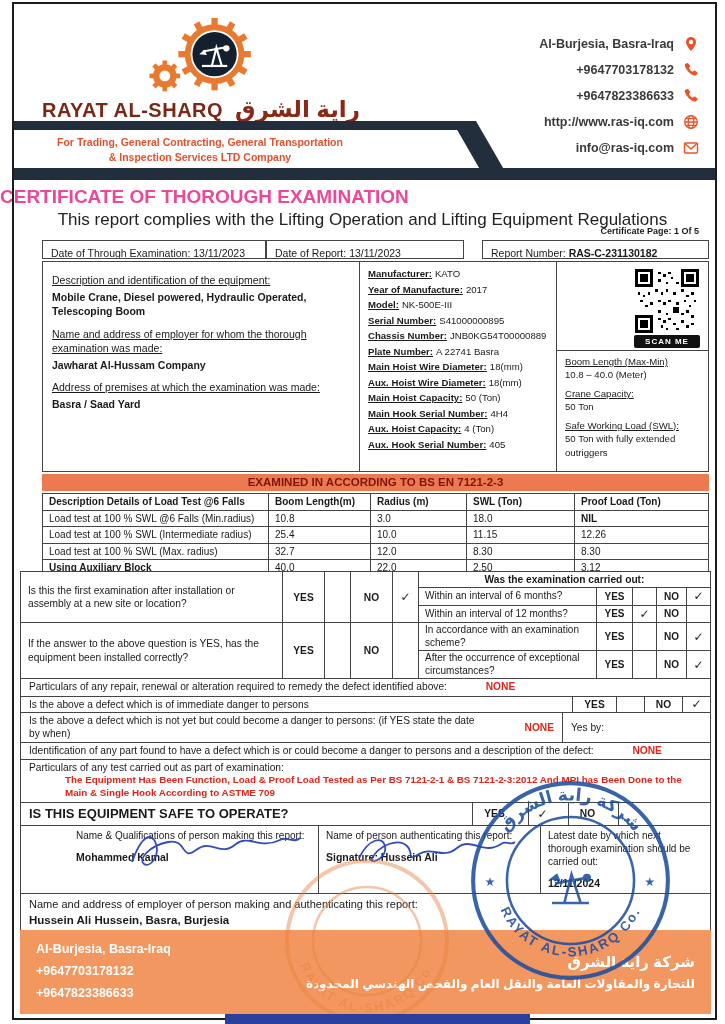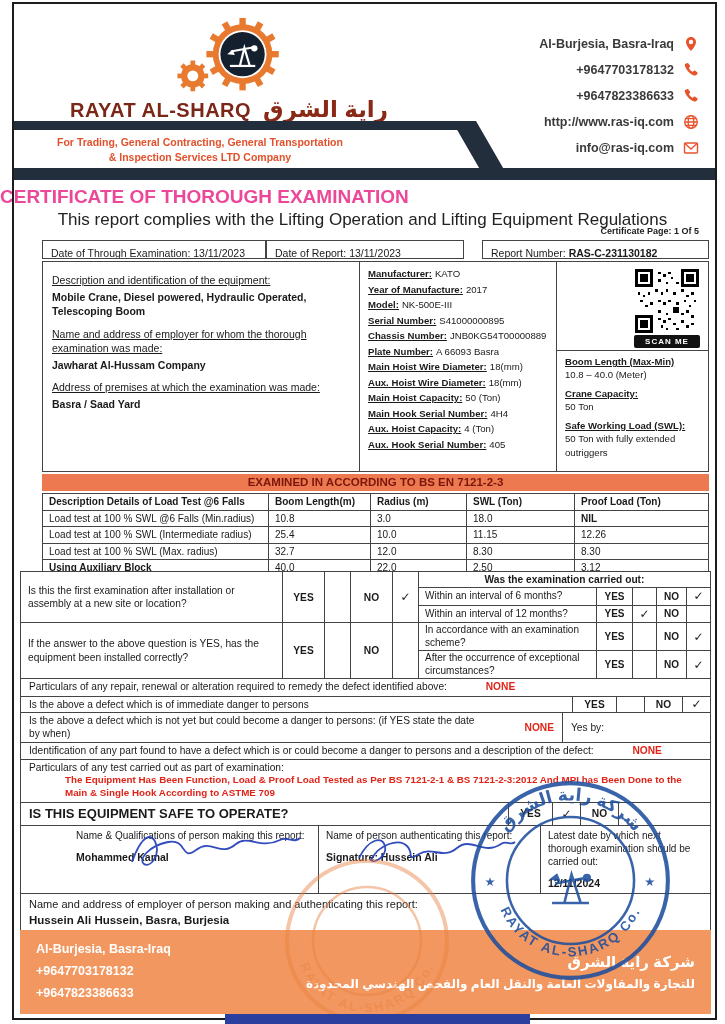--- a/index.html
+++ b/index.html
@@ -1,21 +1,21 @@
 <!DOCTYPE html>
 <html><head>
 <meta charset="utf-8">
 <style>
   * { box-sizing: border-box; margin: 0; padding: 0; }
   body { margin: 0; background: #ffffff; font-family: "Liberation Sans", "DejaVu Sans", sans-serif; }
   .page { position: relative; width: 725px; height: 1024px; background: #fff; overflow: hidden; color: #1a1a1a; }
   .page-border { position: absolute; left: 12px; top: 2px; right: 8px; bottom: 4px; border: 2px solid #1c1c1c; pointer-events: none; z-index: 5; }
 
   
-  .logo-block { position: absolute; left: 36px; top: 18px; width: 330px; text-align: center; margin-left: 28px; }
+  .logo-block { position: absolute; left: 36px; top: 18px; width: 330px; text-align: center; }
   .logo-svg { display: block; margin: 0 auto; width: 170px; height: 76px; }
   .company-name-row { display: flex; justify-content: center; align-items: baseline; gap: 12px; margin-top: 2px; }
   .company-name-en { font-size: 20px; font-weight: bold; color: #7a2718; letter-spacing: 0.5px; }
   .company-name-ar { font-size: 23px; font-weight: bold; color: #8a2a16; }
   .band-a { position: absolute; left: 14px; top: 121px; width: 452px; height: 9px; background: #232e3c; z-index: 1; }
   .band-conn { position: absolute; left: 452px; top: 121px; width: 24px; height: 57px; background: #232e3c; transform: skewX(30deg); transform-origin: top left; z-index: 1; }
   .band-b { position: absolute; left: 14px; top: 168px; right: 10px; height: 12px; background: #232e3c; z-index: 1; }
   .tagline { position: absolute; left: 24px; top: 135px; width: 352px; text-align: center; color: #e2512b; font-size: 10.5px; font-weight: bold; line-height: 1.45; }
   .contacts { position: absolute; right: 26px; top: 34px; width: 260px; display: flex; flex-direction: column; gap: 7px; }
   .contact-row { display: flex; justify-content: flex-end; align-items: center; gap: 9px; font-size: 12.5px; font-weight: bold; color: #3a3a3a; height: 19px; white-space: nowrap; }
@@ -40,21 +40,21 @@
   .eq-value { font-weight: bold; margin-top: 3px; }
   .equip-mid { width: 198px; border-left: 1px solid #444; border-right: 1px solid #444; padding: 4px 8px; font-size: 9.6px; line-height: 1.62; }
   .spec-label { font-weight: bold; text-decoration: underline; }
   .spec-value { margin-left: 3px; }
   .equip-right { flex: 1; position: relative; }
   .qr-box { position: absolute; top: 7px; right: 8px; width: 66px; text-align: center; }
   .qr-svg { display: block; width: 64px; height: 64px; margin: 0 auto; }
   .scanme { margin-top: 2px; background: #111; color: #fff; font-size: 8px; font-weight: bold; letter-spacing: 1px; padding: 2px 0; border-radius: 2px; }
   .boom-box { position: absolute; top: 88px; left: 0; right: 0; bottom: 0; border-top: 1px solid #444; padding: 4px 8px; font-size: 9.6px; line-height: 1.4; }
   .boom-item { margin-bottom: 5px; }
-  .boom-label { font-weight: bold; text-decoration: underline; }
+  .boom-label { font-weight: normal; text-decoration: underline; }
 
   
   .banner { position: absolute; top: 474px; left: 42px; right: 16px; height: 17px; background: #ed7950; color: #7c150c; font-weight: bold; font-size: 11.5px; text-align: center; line-height: 17px; }
 
   
   .load-wrap { position: absolute; top: 493px; left: 42px; right: 16px; }
   .load-table { width: 100%; border-collapse: collapse; font-size: 10px; }
   .load-table th, .load-table td { border: 1px solid #444; padding: 1px 6px; text-align: left; line-height: 1.35; }
   .load-table th { font-weight: bold; }
 
@@ -77,21 +77,21 @@
   .line-row { min-height: 16px; padding: 2px 8px; display: block; line-height: 1.25; }
   .red { color: #e02418; font-weight: bold; padding-left: 36px; }
   .b4 { min-height: 16px; }
   .b4 .q-text { padding: 1px 8px; }
   .c-yes { width: 44px; } .c-mark { width: 28px; } .c-no { width: 38px; } .c-mark-last { width: 28px; }
   .b5 { min-height: 16px; }
   .b5 .q-text { padding: 1px 8px; }
   .yesby-cell { width: 148px; border-left: 1px solid #444; padding: 1px 8px; display: flex; align-items: center; }
   .b7 { min-height: 32px; display: block; padding: 2px 8px; }
   .b7 .tests-answer { font-size: 9.8px; line-height: 1.3; margin-top: 1px; }
-  .b8 { min-height: 23px; }
+  .b8 { min-height: 23px; gap: 12px; }
   .safe-label { flex: 1; font-weight: bold; font-size: 13px; padding: 3px 8px; display: flex; align-items: center; }
   .b8 .c-mark-last { width: 92px; }
   .b9 { min-height: 50px; }
   .sig-col { padding: 3px 7px; position: relative; line-height: 1.3; }
   .sc1 { width: 250px; border-right: 1px solid #444; margin-left: 48px; }
   .sc2 { width: 222px; border-right: 1px solid #444; }
   .sc3 { flex: 1; }
   .sig-label { font-size: 10px; }
   .sig-name { font-weight: bold; font-size: 10.5px; margin-top: 9px; }
   .sig-svg { position: absolute; pointer-events: none; z-index: 3; }
@@ -249,21 +249,21 @@
         <div class="u">Address of premises at which the examination was made:</div>
         <div class="eq-value">Basra / Saad Yard</div>
       </div>
     </div>
     <div class="equip-mid">
       <div><span class="spec-label">Manufacturer:</span><span class="spec-value">KATO</span></div>
       <div><span class="spec-label">Year of Manufacture:</span><span class="spec-value">2017</span></div>
       <div><span class="spec-label">Model:</span><span class="spec-value">NK-500E-III</span></div>
       <div><span class="spec-label">Serial Number:</span><span class="spec-value">S41000000895</span></div>
       <div><span class="spec-label">Chassis Number:</span><span class="spec-value">JNB0KG54T00000889</span></div>
-      <div><span class="spec-label">Plate Number:</span><span class="spec-value">A 66093 Basra</span></div>
+      <div><span class="spec-label">Plate Number:</span><span class="spec-value">A 22741 Basra</span></div>
       <div><span class="spec-label">Main Hoist Wire Diameter:</span><span class="spec-value">18(mm)</span></div>
       <div><span class="spec-label">Aux. Hoist Wire Diameter:</span><span class="spec-value">18(mm)</span></div>
       <div><span class="spec-label">Main Hoist Capacity:</span><span class="spec-value">50 (Ton)</span></div>
       <div><span class="spec-label">Main Hook Serial Number:</span><span class="spec-value">4H4</span></div>
       <div><span class="spec-label">Aux. Hoist Capacity:</span><span class="spec-value">4 (Ton)</span></div>
       <div><span class="spec-label">Aux. Hook Serial Number:</span><span class="spec-value">405</span></div>
     </div>
     <div class="equip-right">
       <div class="qr-box">
         <svg class="qr-svg" viewBox="0 0 25 25" shape-rendering="crispEdges">

